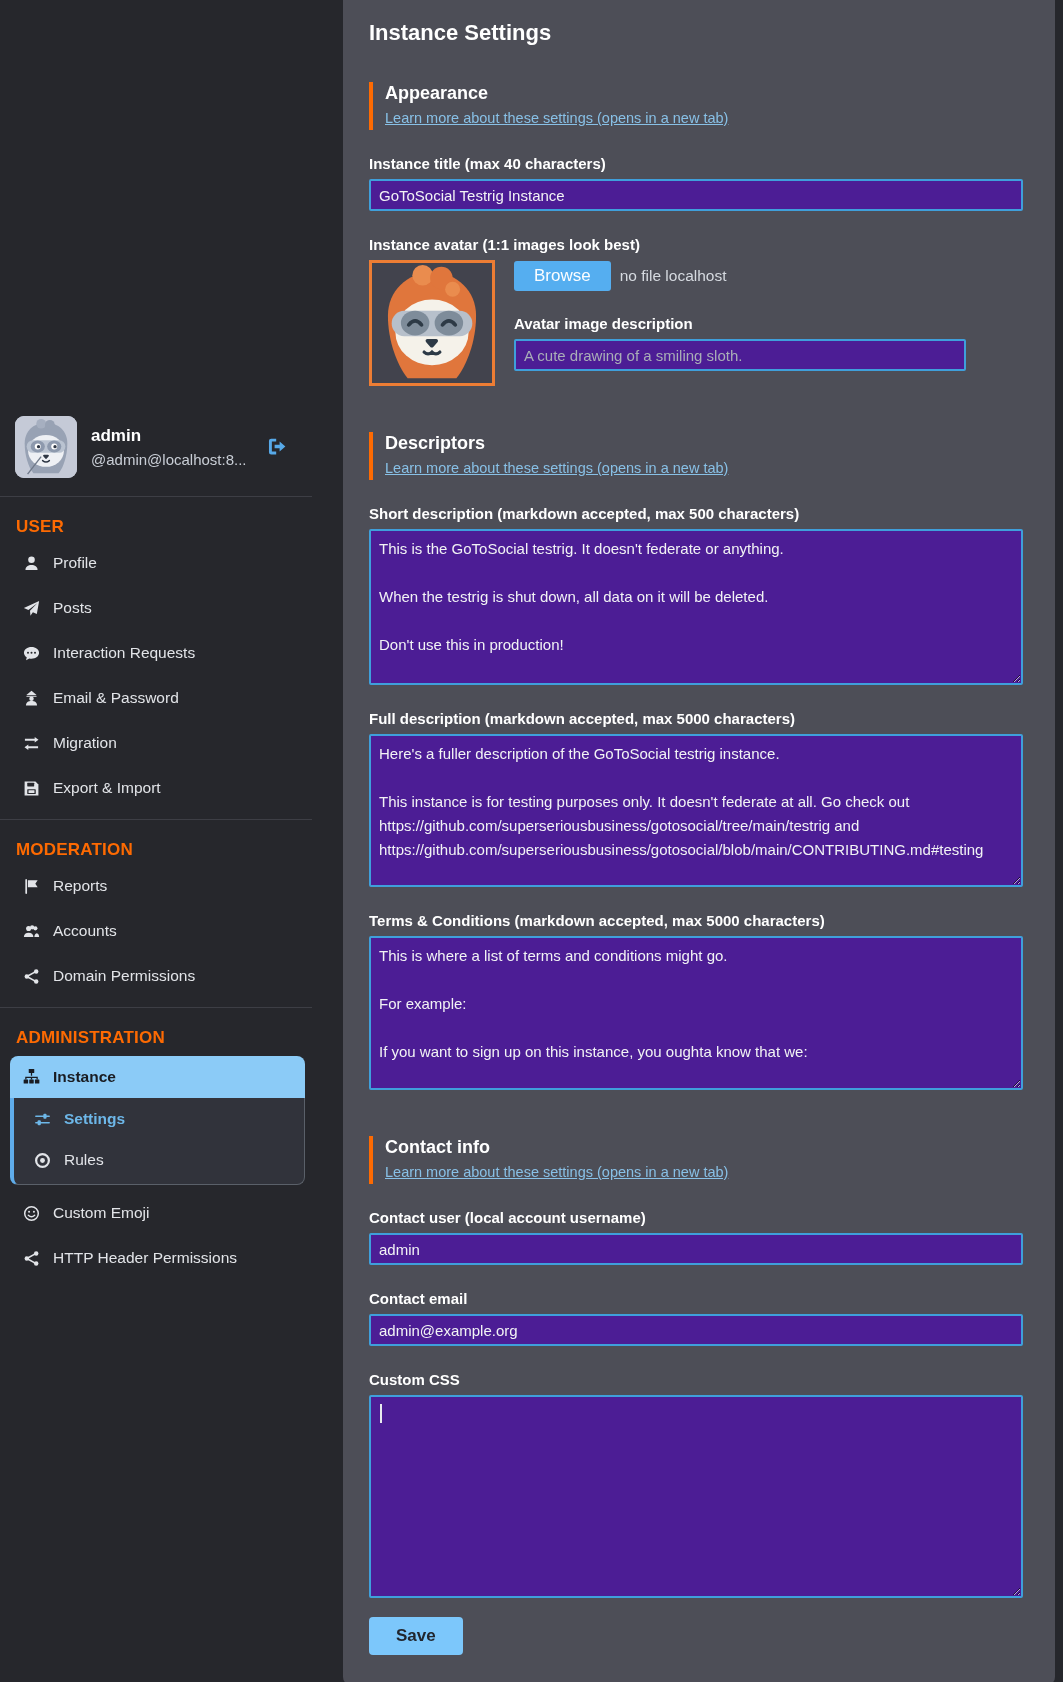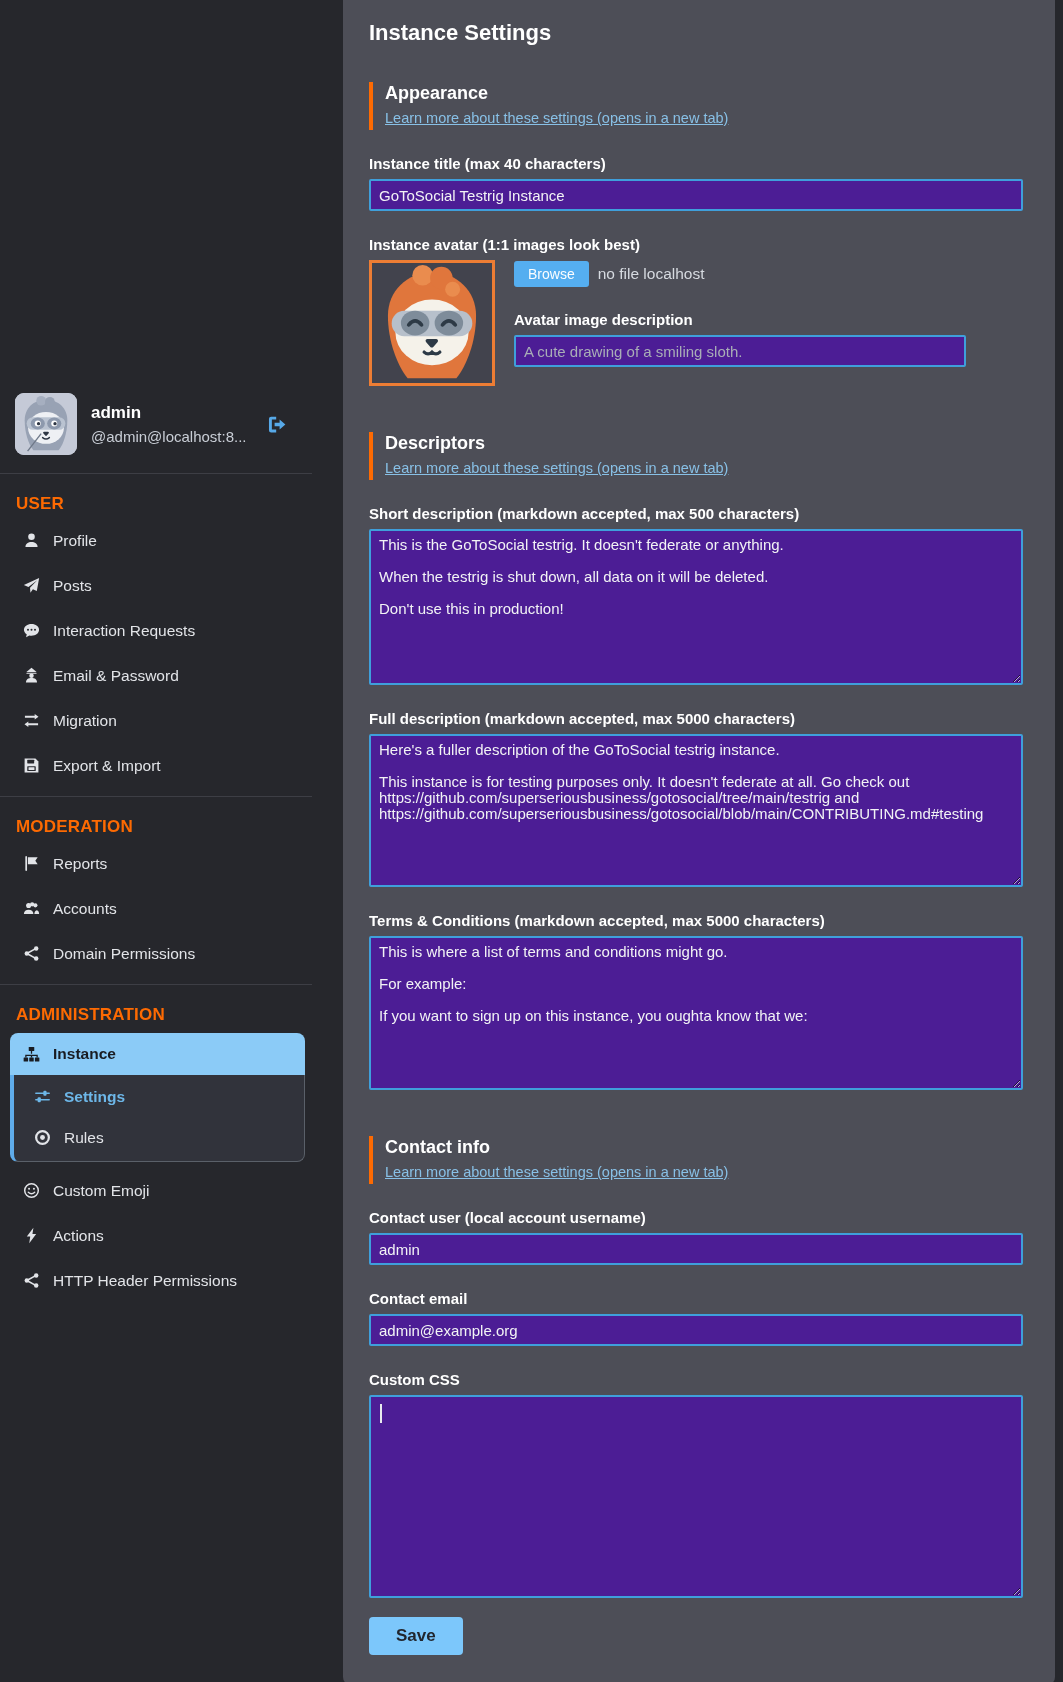--- a/index.html
+++ b/index.html
@@ -78,40 +78,40 @@
 
   .field { margin-top: 25px; }
   .field > label { display: block; font-weight: 700; font-size: 15px; color: #ffffff; margin-bottom: 7px; }
   .txt, textarea {
     display: block; width: 100%;
     background: #4c1d95; border: 2px solid #3f9fdb; border-radius: 2px;
     color: #f2f3f5; font-size: 15px; font-family: "Liberation Sans", sans-serif;
     padding: 4px 8px; outline: none;
   }
   .txt { height: 32px; }
-  textarea { line-height: 16px; padding: 6px 8px; resize: both; }
+  textarea { line-height: 24px; padding: 6px 8px; resize: both; }
   textarea::placeholder, .txt::placeholder { color: #a9aeb7; }
   .ta-desc { height: 156px; }
   .ta-full { height: 153px; }
   .ta-terms { height: 154px; }
   .ta-css { height: 203px; font-family: "Liberation Mono", monospace; }
   .css-wrap { position: relative; }
   .caret { position: absolute; left: 11px; top: 9px; width: 2px; height: 19px; background: #e8eaee; }
 
   .avatar-row { display: flex; gap: 19px; margin-top: 7px; }
   .instance-avatar {
     width: 126px; height: 126px; flex: none;
     border: 3px solid #ed7d34; background: #42434d; overflow: hidden;
   }
   .instance-avatar svg { display: block; width: 100%; height: 100%; }
   .avatar-col { width: 452px; padding-top: 1px; }
   .browse-row { display: flex; align-items: center; gap: 9px; }
   .browse-btn {
-    background: #55aef0; color: #fbfdff; font-size: 14px;
-    padding: 5px 14px; border-radius: 3px; border: none; cursor: pointer;
+    background: #55aef0; color: #fbfdff; font-size: 17px;
+    padding: 5px 20px; border-radius: 3px; border: none; cursor: pointer;
     font-family: inherit;
   }
   .file-status { color: #d6dae0; font-size: 15.5px; }
   .avatar-col .sub-label { display: block; font-weight: 700; font-size: 15px; color: #ffffff; margin: 24px 0 7px; }
 
   .gap-lg { margin-top: 46px; }
   .save-btn {
     margin-top: 19px; background: #7cc7fb; color: #21262e;
     font-weight: 700; font-size: 17px; font-family: inherit;
     padding: 9px 27px; border: none; border-radius: 4px; cursor: pointer;
@@ -314,28 +314,20 @@
           <svg viewBox="0 0 16 16">
               <circle cx="8" cy="8" r="6.4" fill="none" stroke="currentColor" stroke-width="1.4"></circle>
               <circle cx="5.7" cy="6.3" r=".95"></circle>
               <circle cx="10.3" cy="6.3" r=".95"></circle>
               <path fill="none" stroke="currentColor" stroke-width="1.3" stroke-linecap="round" d="M5 9.6q3 2.8 6 0"></path>
             </svg>
         </span>
         <span>Custom Emoji</span>
       </a>
 
-      <a class="nav-item">
-        <span class="ic">
-          <svg viewBox="0 0 16 16">
-              <path d="M9.8 0.8 3.6 9h3.2L5.9 15.2 12.4 6.6H8.9z"></path>
-            </svg>
-        </span>
-        <span>Actions</span>
-      </a>
 
       <a class="nav-item">
         <span class="ic">
           <svg viewBox="0 0 16 16">
               <path stroke="currentColor" stroke-width="1.5" d="M3.6 8l8.8-4.8M3.6 8l8.8 4.8"></path>
               <circle cx="12.4" cy="3.2" r="2.1"></circle>
               <circle cx="3.6" cy="8" r="2.1"></circle>
               <circle cx="12.4" cy="12.8" r="2.1"></circle>
             </svg>
         </span>

